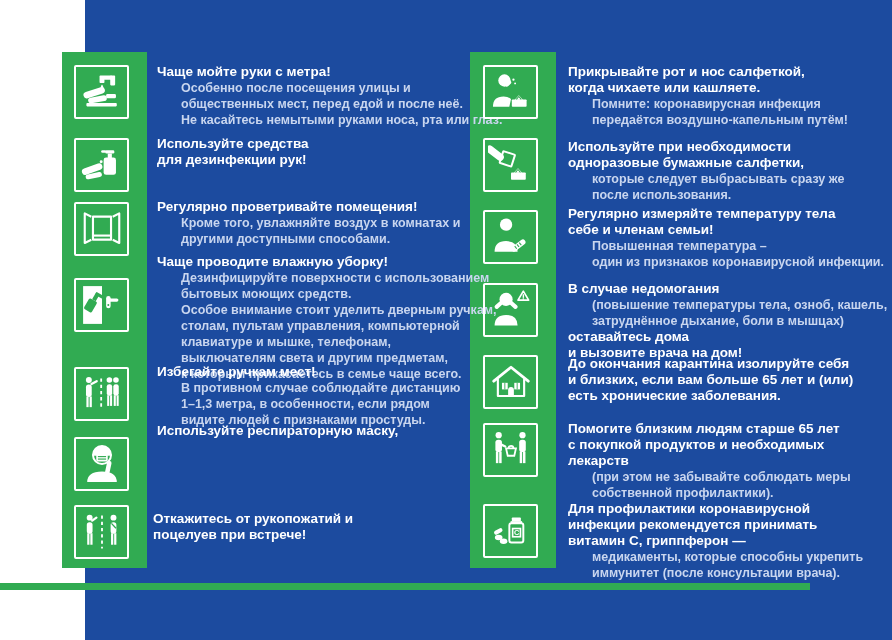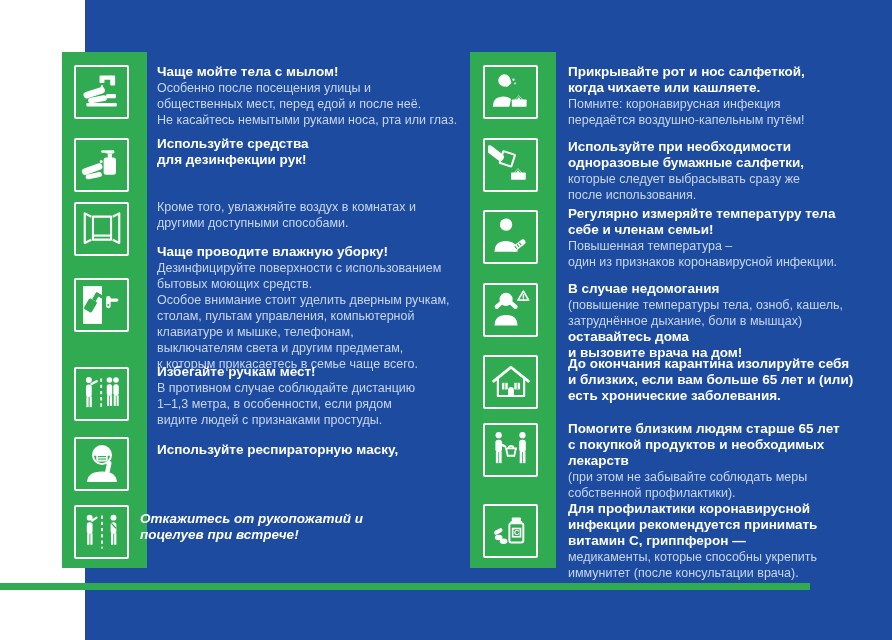--- a/index.html
+++ b/index.html
@@ -15,21 +15,21 @@
   .bottom-line{position:absolute;left:0;top:583px;width:810px;height:7px;background:var(--green,#31ab52);}
   .icon-box{
     position:absolute;width:55px;height:54px;box-sizing:border-box;
     border:2.5px solid #fff;border-radius:2px;
     display:flex;align-items:center;justify-content:center;
   }
   .icon-box svg{display:block;}
   .item-text{position:absolute;width:350px;}
   .seg{white-space:pre-line;line-height:16px;}
   .seg.bold{color:#fff;font-weight:700;font-size:13.5px;}
-  .seg.regular{color:var(--body,#c9d6ef);font-weight:400;font-size:12.5px;}
+  .seg.regular{color:var(--body,#c9d6ef);font-weight:700;font-size:12.5px;margin-left:24px;}
 </style>
 </head>
 <body>
 
 <div class="poster">
   <div class="blue-bg"></div>
   <div class="green-bar left"></div>
   <div class="green-bar right"></div>
   <div class="bottom-line"></div>
   <div id="items-root">
@@ -41,21 +41,21 @@
  <rect x="25" y="12" width="6" height="5" rx="1"></rect>
             <path d="M28 19q3.2 4 0 6.4q-3.2-2.4 0-6.4z"></path>
  <rect x="5" y="25" width="27" height="8" rx="4" transform="rotate(-18 18 29)"></rect>
  <rect x="11" y="33.5" width="23" height="7" rx="3.5" transform="rotate(-10 22 37)"></rect>
  <rect x="33" y="30.5" width="12" height="5" rx="1.5"></rect>
             <rect x="9" y="41.5" width="37" height="4" rx="1"></rect>
           </g>
         </svg>
       </div>
       <div class="item-text" style="left: 157px; top: 64px;">
-        <div class="seg bold">Чаще мойте тела с мылом!</div>
+        <div class="seg bold">Чаще мойте руки с метра!</div>
         <div class="seg regular">Особенно после посещения улицы и
 общественных мест, перед едой и после неё.
 Не касайтесь немытыми руками носа, рта или глаз.</div>
       </div>
       <div class="icon-box" style="left: 74px; top: 138px;">
         <svg width="46" height="46" viewBox="0 0 56 56" aria-hidden="true">
           <g fill="#fff">
  <rect x="30" y="19" width="15" height="21" rx="3"></rect>
             <rect x="35" y="14" width="5" height="6"></rect>
  <rect x="32" y="10" width="11" height="4" rx="1.5"></rect>
@@ -74,39 +74,40 @@
         <svg width="46" height="46" viewBox="0 0 56 56" aria-hidden="true">
           <g fill="none" stroke="#fff" stroke-width="2.6" stroke-linejoin="round">
  <rect x="17" y="13" width="22" height="28"></rect>
             <line x1="17" y1="36" x2="39" y2="36"></line>
  <path d="M15 13 L7 9 V45 L15 41"></path>
             <path d="M41 13 L49 9 V45 L41 41"></path>
           </g>
         </svg>
       </div>
       <div class="item-text" style="left: 157px; top: 199px;">
+        <div class="seg bold">Регулярно проветривайте помещения!</div>
         <div class="seg regular">Кроме того, увлажняйте воздух в комнатах и
 другими доступными способами.</div>
       </div>
       <div class="icon-box" style="left: 74px; top: 278px;">
         <svg width="46" height="46" viewBox="0 0 56 56" aria-hidden="true">
           <rect x="5" y="5" width="23" height="46" fill="#fff"></rect>
  <g fill="#31ab52" transform="rotate(30 16 28)">
   <rect x="9" y="22" width="11" height="15" rx="2"></rect>
             <rect x="12.5" y="14" width="5" height="8"></rect>
   <rect x="12.5" y="11.5" width="10" height="4" rx="1"></rect>
           </g>
  <g fill="#fff">
             <rect x="33" y="17" width="5.5" height="15" rx="2.75"></rect>
   <rect x="34" y="20" width="14" height="4" rx="2"></rect>
           </g>
  <circle cx="35.7" cy="28" r="1.2" fill="#31ab52"></circle>
         </svg>
       </div>
-      <div class="item-text" style="left: 157px; top: 244px;">
+      <div class="item-text" style="left: 157px; top: 254px;">
         <div class="seg bold">Чаще проводите влажную уборку!</div>
         <div class="seg regular">Дезинфицируйте поверхности с использованием
 бытовых моющих средств.
 Особое внимание стоит уделить дверным ручкам,
 столам, пультам управления, компьютерной
 клавиатуре и мышке, телефонам,
 выключателям света и другим предметам,
 к которым прикасаетесь в семье чаще всего.</div>
       </div>
       <div class="icon-box" style="left: 74px; top: 367px;">
@@ -145,21 +146,21 @@
  <rect x="21" y="16" width="14" height="9" rx="2"></rect>
  <path d="M10 50q0-13 18-13t18 13z"></path>
  <rect x="33" y="24" width="5.5" height="17" rx="2.75" transform="rotate(12 36 32)"></rect>
           </g>
  <g stroke="#31ab52" stroke-width="1.4">
             <line x1="23" y1="19" x2="33" y2="19"></line>
             <line x1="23" y1="22" x2="33" y2="22"></line>
           </g>
         </svg>
       </div>
-      <div class="item-text" style="left: 157px; top: 442px;">
+      <div class="item-text" style="left: 157px; top: 423px;">
         <div class="seg bold">Используйте респираторную маску,</div>
       </div>
       <div class="icon-box" style="left: 74px; top: 505px;">
         <svg width="46" height="46" viewBox="0 0 56 56" aria-hidden="true">
           <g fill="#fff">
  <circle cx="13" cy="10.5" r="3.6"></circle>
             <rect x="9.5" y="16" width="7" height="14" rx="3.2"></rect>
  <rect x="10" y="29.5" width="2.7" height="14"></rect>
             <rect x="13.8" y="29.5" width="2.7" height="14"></rect>
  <rect x="15" y="13.5" width="9" height="2.8" rx="1.4" transform="rotate(-35 15 15)"></rect>
@@ -167,21 +168,21 @@
  <line x1="28" y1="8" x2="28" y2="48" stroke="#fff" stroke-width="2.2" stroke-dasharray="4 3.6"></line>
  <g fill="#fff">
             <circle cx="42" cy="10.5" r="3.6"></circle>
             <rect x="38.5" y="16" width="7" height="14" rx="3.2"></rect>
  <rect x="39" y="29.5" width="2.7" height="14"></rect>
             <rect x="42.8" y="29.5" width="2.7" height="14"></rect>
           </g>
  <line x1="39.5" y1="17.5" x2="45" y2="23.5" stroke="#31ab52" stroke-width="1.6"></line>
         </svg>
       </div>
-      <div class="item-text" style="left: 140px; top: 511px; font-style: italic;">
+      <div class="item-text" style="left: 153px; top: 511px;">
         <div class="seg bold">Откажитесь от рукопожатий и
 поцелуев при встрече!</div>
       </div>
       <div class="icon-box" style="left: 483px; top: 65px;">
         <svg width="46" height="46" viewBox="0 0 56 56" aria-hidden="true">
           <g fill="#fff">
  <circle cx="20" cy="14" r="7.5"></circle>
  <rect x="20" y="15" width="9" height="5.5" rx="2.75" transform="rotate(-42 24 18)"></rect>
  <circle cx="31" cy="13" r="1.4"></circle>
             <circle cx="33" cy="17.5" r="1.2"></circle>

